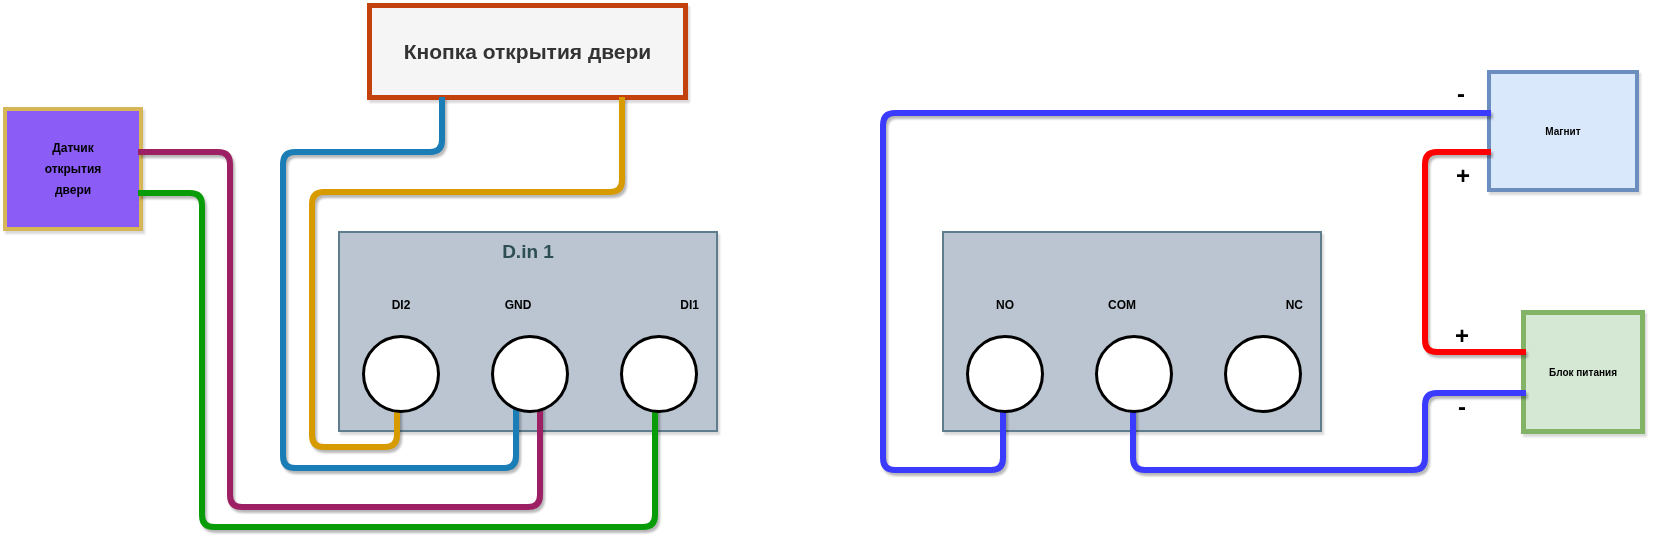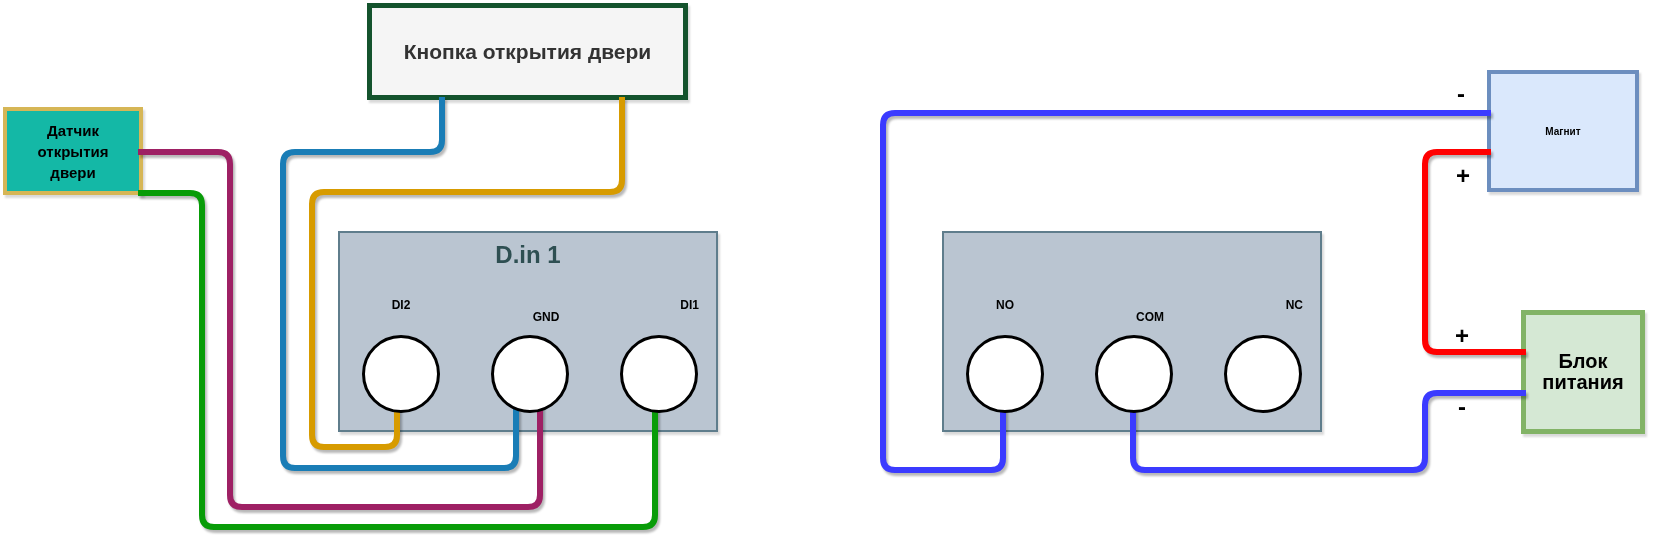--- a/index.html
+++ b/index.html
@@ -6,46 +6,46 @@
   .canvas{
     position:relative;width:1680px;height:539px;background:#ffffff;
     font-family:"Liberation Sans",sans-serif;overflow:hidden;
   }
   .node{
     position:absolute;box-sizing:border-box;
     display:flex;align-items:center;justify-content:center;text-align:center;
     font-weight:bold;color:#000;
     box-shadow:2px 3px 2px rgba(0,0,0,0.15);
   }
-  #btn{left:367px;top:3px;width:321px;height:97px;background:#f5f5f5;border:5px solid #14532d;color:#333333;font-size:21px;}
-  #sensor{left:3px;top:107px;width:140px;height:88px;background:#14b8a6;border:4px solid #d6b656;font-size:15px;line-height:21px;}
+  #btn{left:367px;top:3px;width:321px;height:97px;background:#f5f5f5;border:5px solid #c2410c;color:#333333;font-size:21px;}
+  #sensor{left:3px;top:107px;width:140px;height:124px;background:#8b5cf6;border:4px solid #d6b656;font-size:12px;line-height:21px;}
   #sensor .inner{width:84px;}
   #magnet{left:1487px;top:70px;width:152px;height:122px;background:#dae8fc;border:4px solid #6c8ebf;font-size:10px;}
-  #psu{left:1521px;top:310px;width:124px;height:124px;background:#d5e8d4;border:5px solid #82b366;font-size:20px;line-height:21px;}
+  #psu{left:1521px;top:310px;width:124px;height:124px;background:#d5e8d4;border:5px solid #82b366;font-size:10px;line-height:21px;}
   #psu .inner{width:84px;}
   .block{
     position:absolute;box-sizing:border-box;width:380px;height:201px;
     background:#bac5d1;border:2px solid #5f7d8c;
     box-shadow:2px 3px 2px rgba(0,0,0,0.15);
   }
   #din1{left:338px;top:231px;}
   #relay1{left:942px;top:231px;}
   .block-title{
     position:absolute;top:8px;left:0;right:0;text-align:center;
-    font-weight:bold;font-size:24px;color:#2e4f52;
+    font-weight:bold;font-size:19px;color:#2e4f52;
   }
   .term-label{
     position:absolute;top:65px;width:80px;text-align:center;
     font-weight:bold;font-size:12px;color:#000;
   }
   .circle{
     position:absolute;top:102px;width:72px;height:72px;
     border:3px solid #000;border-radius:50%;background:#fff;z-index:6;
   }
-  .t1{left:21px;} .t2{left:166px;margin-top:12px;} .t3{left:279px;text-align:right;}
+  .t1{left:21px;} .t2{left:138px;} .t3{left:279px;text-align:right;}
   .c1{left:22px;} .c2{left:151px;} .c3{left:280px;}
   .polarity{
     position:absolute;width:34px;text-align:center;
     font-weight:bold;font-size:24px;line-height:24px;color:#000;
   }
   #pol-mm{left:1444px;top:82px;}
   #pol-mp{left:1446px;top:164px;}
   #pol-pp{left:1445px;top:324px;}
   #pol-pm{left:1445px;top:395px;}
   svg.wires{position:absolute;left:0;top:0;z-index:5;pointer-events:none;}

